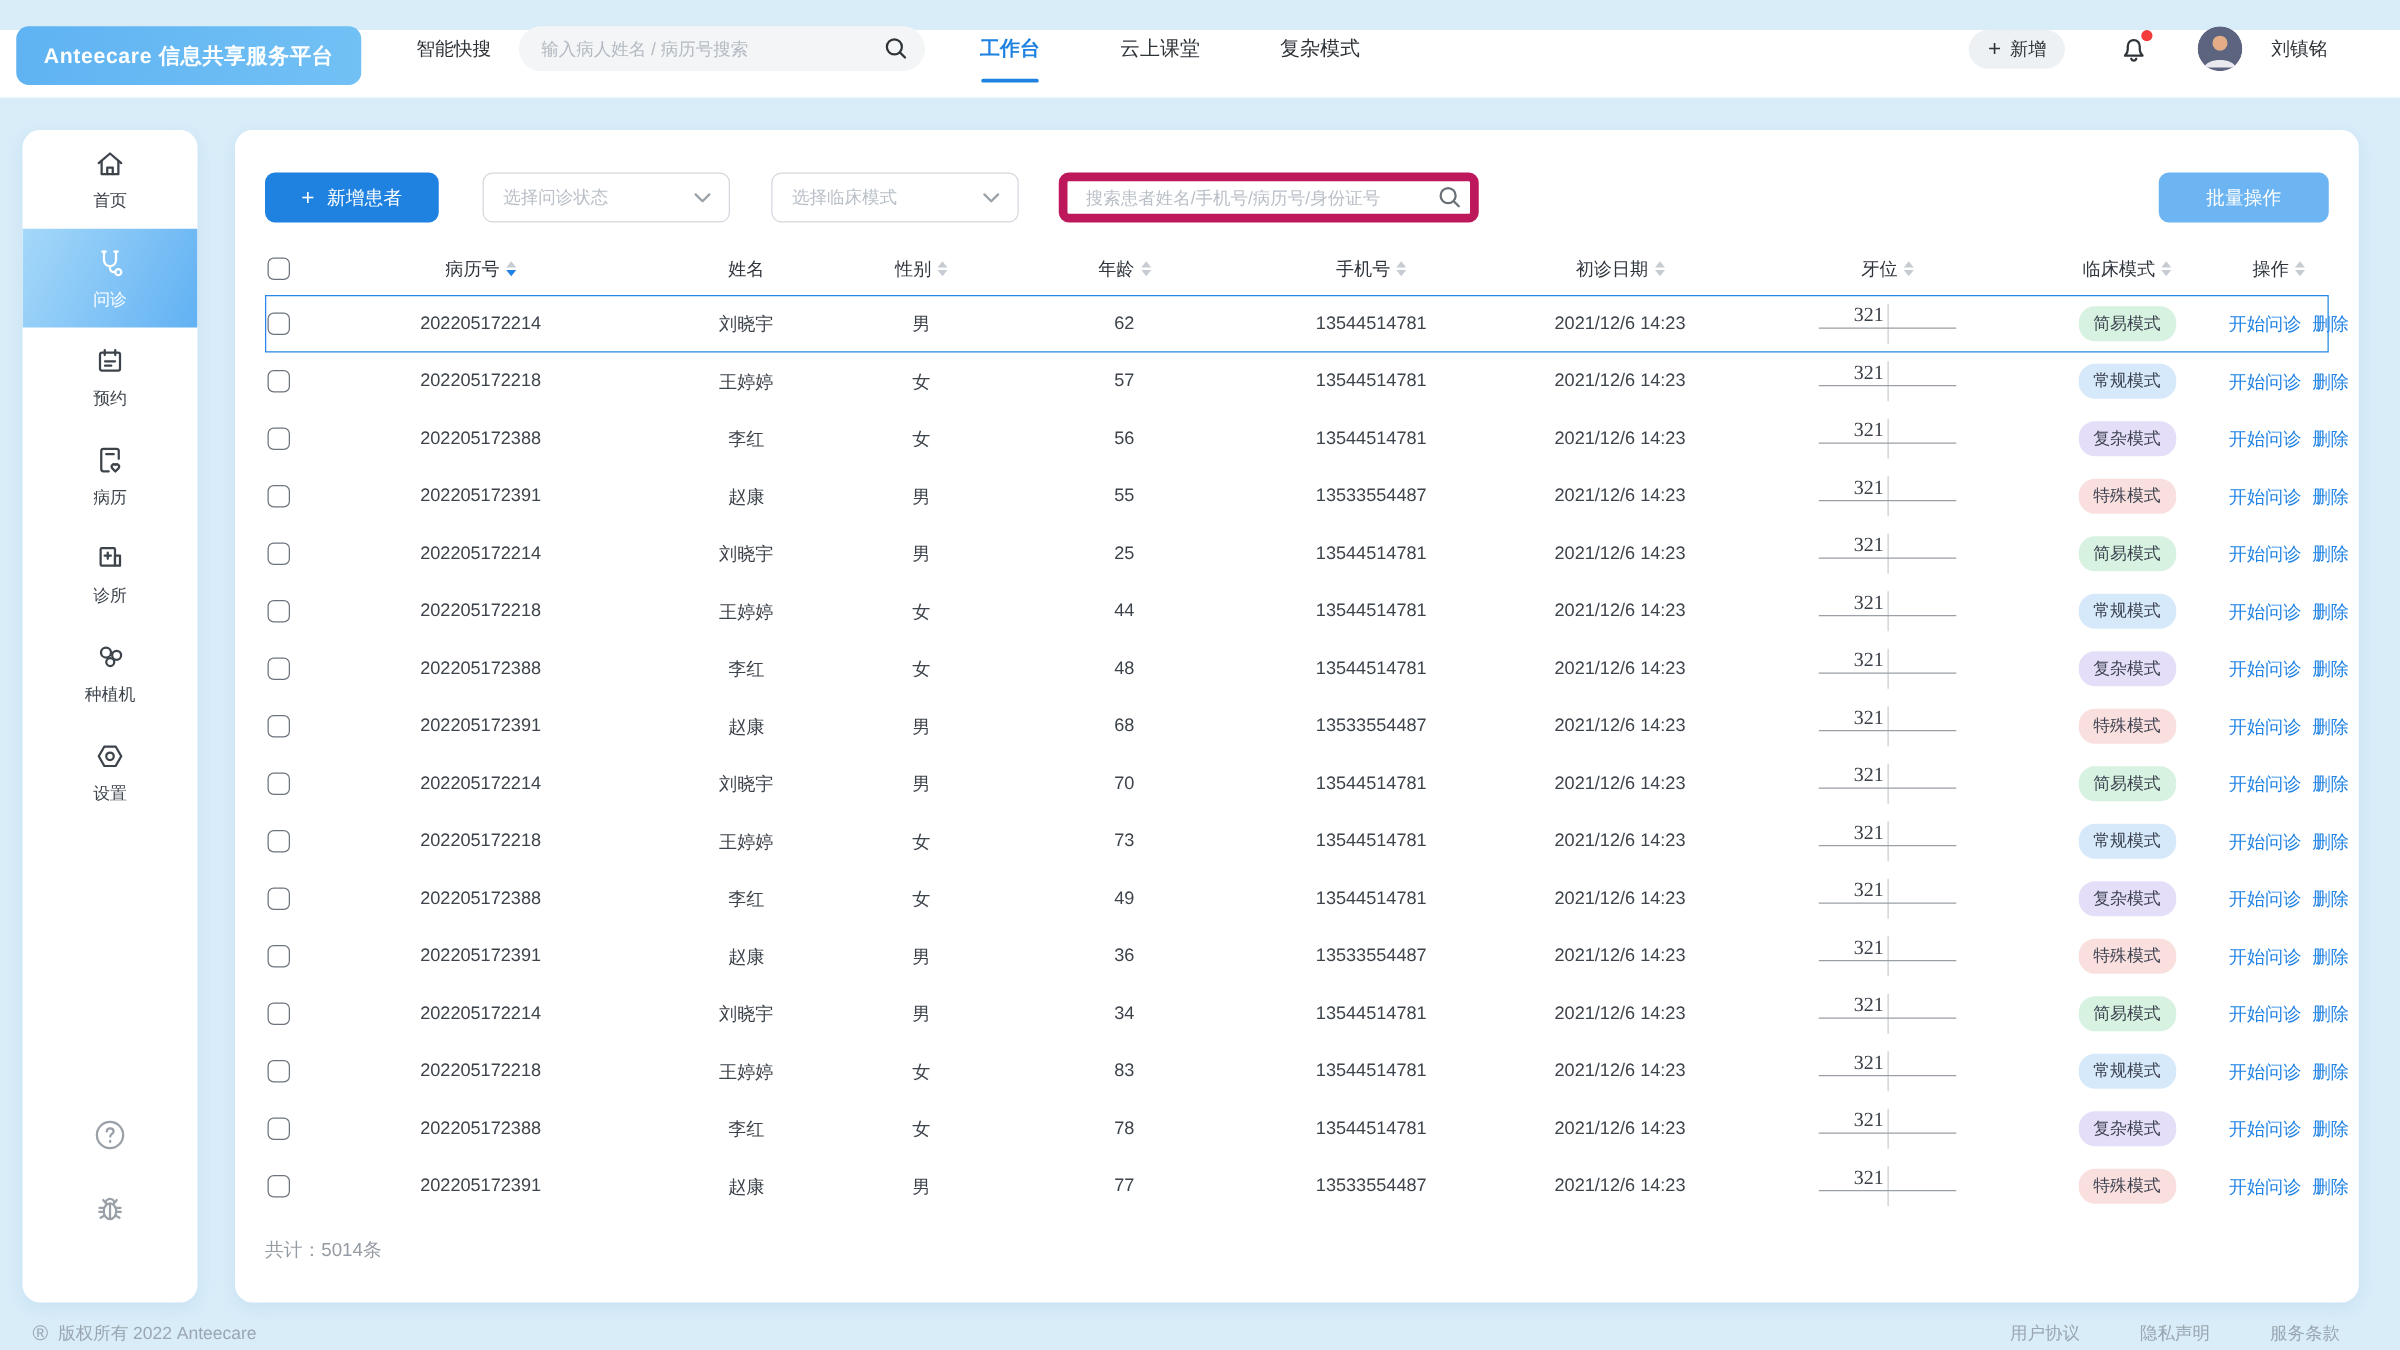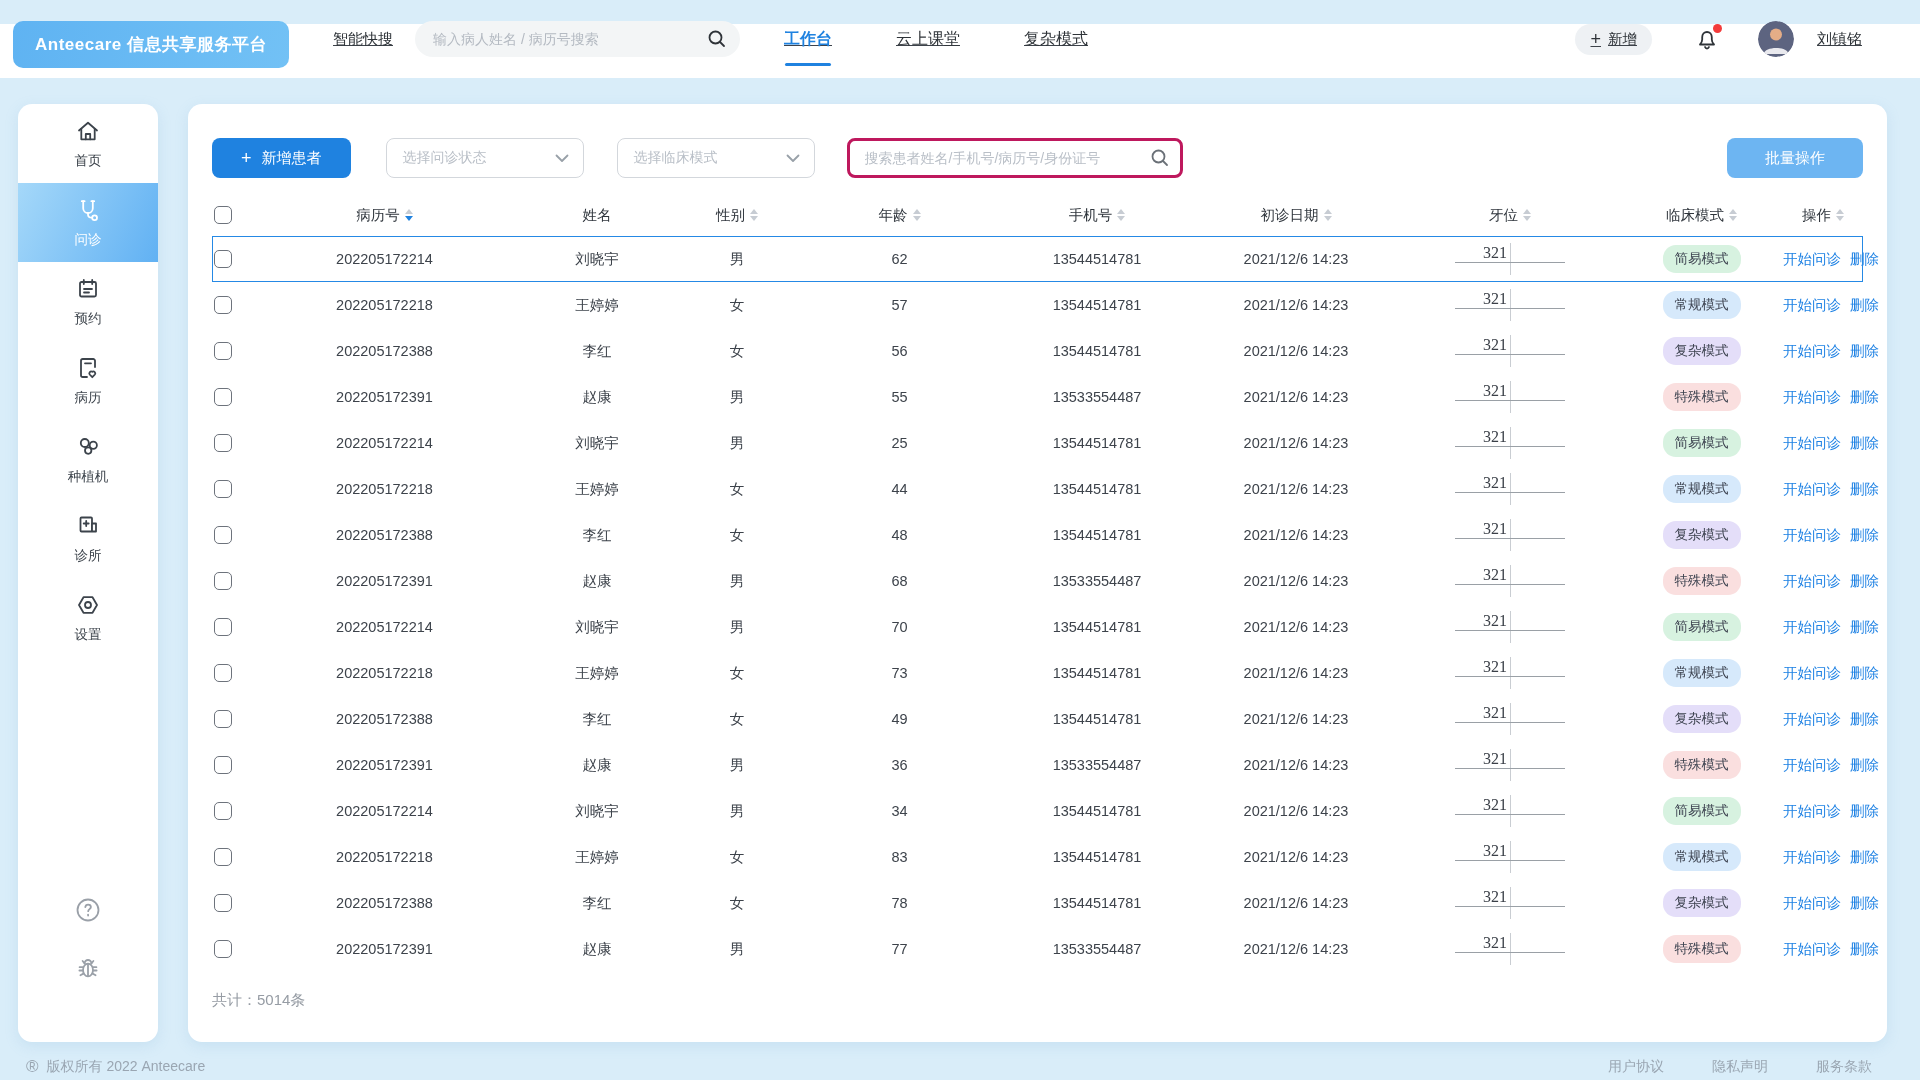--- a/index.html
+++ b/index.html
@@ -3,21 +3,21 @@
 <meta charset="utf-8">
 <style>
   * { margin:0; padding:0; box-sizing:border-box; }
   html,body { width:1920px; height:1080px; overflow:hidden;
     font-family:"Liberation Sans","DejaVu Sans",sans-serif; background:#d9edf9; color:#3d434b; }
 
   
   .header { position:relative; height:66px;
     background:linear-gradient(to bottom,#d9edf9 12px,#ffffff 12px); }
   .header-inner { display:flex; align-items:center; height:54px; margin-top:12px;
-    padding:0 58px 0 333px;text-decoration:underline; }
+    padding:0 58px 0 333px; }
   .logo { position:absolute; top:9px; left:13px; height:47px; display:flex; align-items:center;
     padding:0 22px; border-radius:10px; background:linear-gradient(100deg,#5fb3f2,#72c1f5);
     color:#fff; font-size:17px; font-weight:bold; letter-spacing:.5px; white-space:nowrap; }
   .hsearch-label { font-size:15px; color:#2e3338; white-space:nowrap; }
   .hsearch { position:relative; margin-left:22px; width:325px; height:36px; }
   .hsearch input { width:100%; height:100%; border:none; outline:none; background:#f3f5f6;
     border-radius:18px; padding:0 44px 0 18px; font-size:14px; color:#333;
     font-family:inherit; }
   .hsearch input::placeholder { color:#b4bac2; }
   .hsearch .mag { position:absolute; right:12px; top:7px; }
@@ -66,21 +66,21 @@
   .btn-primary { height:40px; padding:0 29px; background:#1f82e0; color:#fff; border:none;
     border-radius:8px; font-size:15px; display:flex; align-items:center; gap:10px;
     cursor:pointer; font-family:inherit; white-space:nowrap; }
   .btn-primary .plus { font-size:18px; font-weight:400; }
   .select { position:relative; display:flex; align-items:center; justify-content:space-between;
     width:198px; height:40px; border:1px solid #d3d7dc; border-radius:8px; padding:0 14px 0 16px;
     cursor:pointer; background:#fff; }
   .select .sel-text { font-size:14px; color:#b9bfc7; }
   .sel-status { margin-left:35px; } .sel-mode { margin-left:33px; }
   .tsearch { position:relative; margin-left:32px; width:336px; height:40px; }
-  .tsearch input { width:100%; height:100%; border:3px solid #be185d; border-radius:8px;
+  .tsearch input { width:100%; height:100%; border:7px solid #be185d; border-radius:8px;
     padding:0 40px 0 15px; font-size:14px; outline:none; color:#333; font-family:inherit; }
   .tsearch input::placeholder { color:#b9bfc7; }
   .tsearch .mag { position:absolute; right:12px; top:9px; }
   .btn-batch { margin-left:auto; height:40px; padding:0 38px; background:#6db5f2; color:#fff;
     border:none; border-radius:8px; font-size:15px; cursor:pointer; font-family:inherit;
     white-space:nowrap; }
 
   
   .tgrid { display:grid;
     grid-template-columns:40px 265px 160px 120px 205px 190px 208px 220px 163px 1fr;
@@ -211,33 +211,33 @@
     <div class="side-item">
       <svg class="icon" width="28" height="28" viewBox="0 0 28 28">
         <path d="M21 13V6.8A1.8 1.8 0 0 0 19.2 5H8.8A1.8 1.8 0 0 0 7 6.8v14.4A1.8 1.8 0 0 0 8.8 23H13"></path>
         <path d="M11 9.3h6"></path>
         <path d="M18.3 23.2l-2.6-2.7a1.9 1.9 0 0 1 2.6-2.7 1.9 1.9 0 0 1 2.6 2.7z" fill="#fff"></path>
       </svg>
       <span class="lbl">病历</span>
     </div>
     <div class="side-item">
       <svg class="icon" width="28" height="28" viewBox="0 0 28 28">
+        <rect x="6.5" y="5.5" width="11.5" height="14" rx="1"></rect>
+        <path d="M12.2 9v5M9.7 11.5h5"></path>
+        <rect x="18" y="11.5" width="4" height="8" fill="#fff"></rect>
+      </svg>
+      <span class="lbl">诊所</span>
+    </div>
+    <div class="side-item">
+      <svg class="icon" width="28" height="28" viewBox="0 0 28 28">
         <circle cx="10.8" cy="10" r="4"></circle>
           <circle cx="19.3" cy="12.2" r="3.6"></circle>
           <circle cx="14.2" cy="17.6" r="3.2"></circle>
       </svg>
       <span class="lbl">种植机</span>
-    </div>
-    <div class="side-item">
-      <svg class="icon" width="28" height="28" viewBox="0 0 28 28">
-        <rect x="6.5" y="5.5" width="11.5" height="14" rx="1"></rect>
-        <path d="M12.2 9v5M9.7 11.5h5"></path>
-        <rect x="18" y="11.5" width="4" height="8" fill="#fff"></rect>
-      </svg>
-      <span class="lbl">诊所</span>
     </div>
     <div class="side-item">
       <svg class="icon" width="28" height="28" viewBox="0 0 28 28">
         <polygon points="5,14 9.5,6.2 18.5,6.2 23,14 18.5,21.8 9.5,21.8"></polygon>
           <circle cx="14" cy="14" r="3"></circle>
       </svg>
       <span class="lbl">设置</span>
     </div>
     <div class="side-bottom">
       <span class="bicon">

